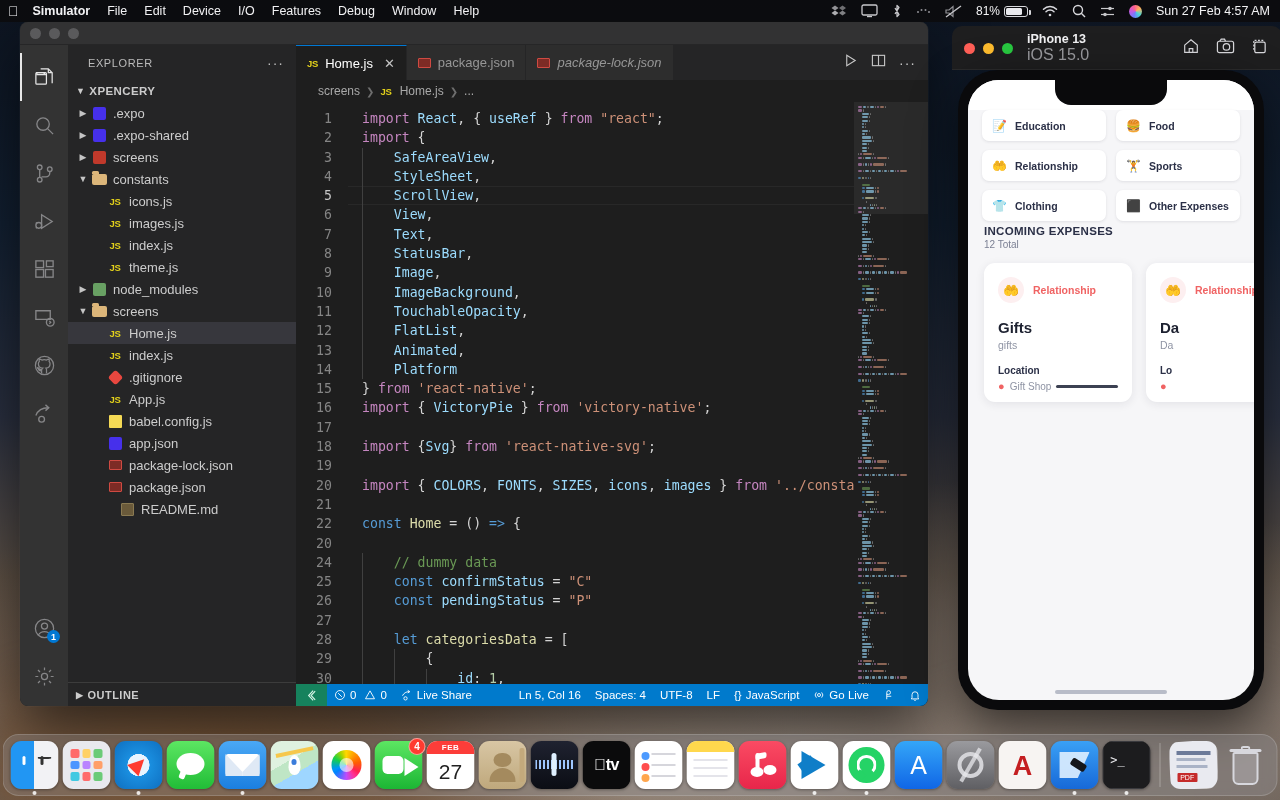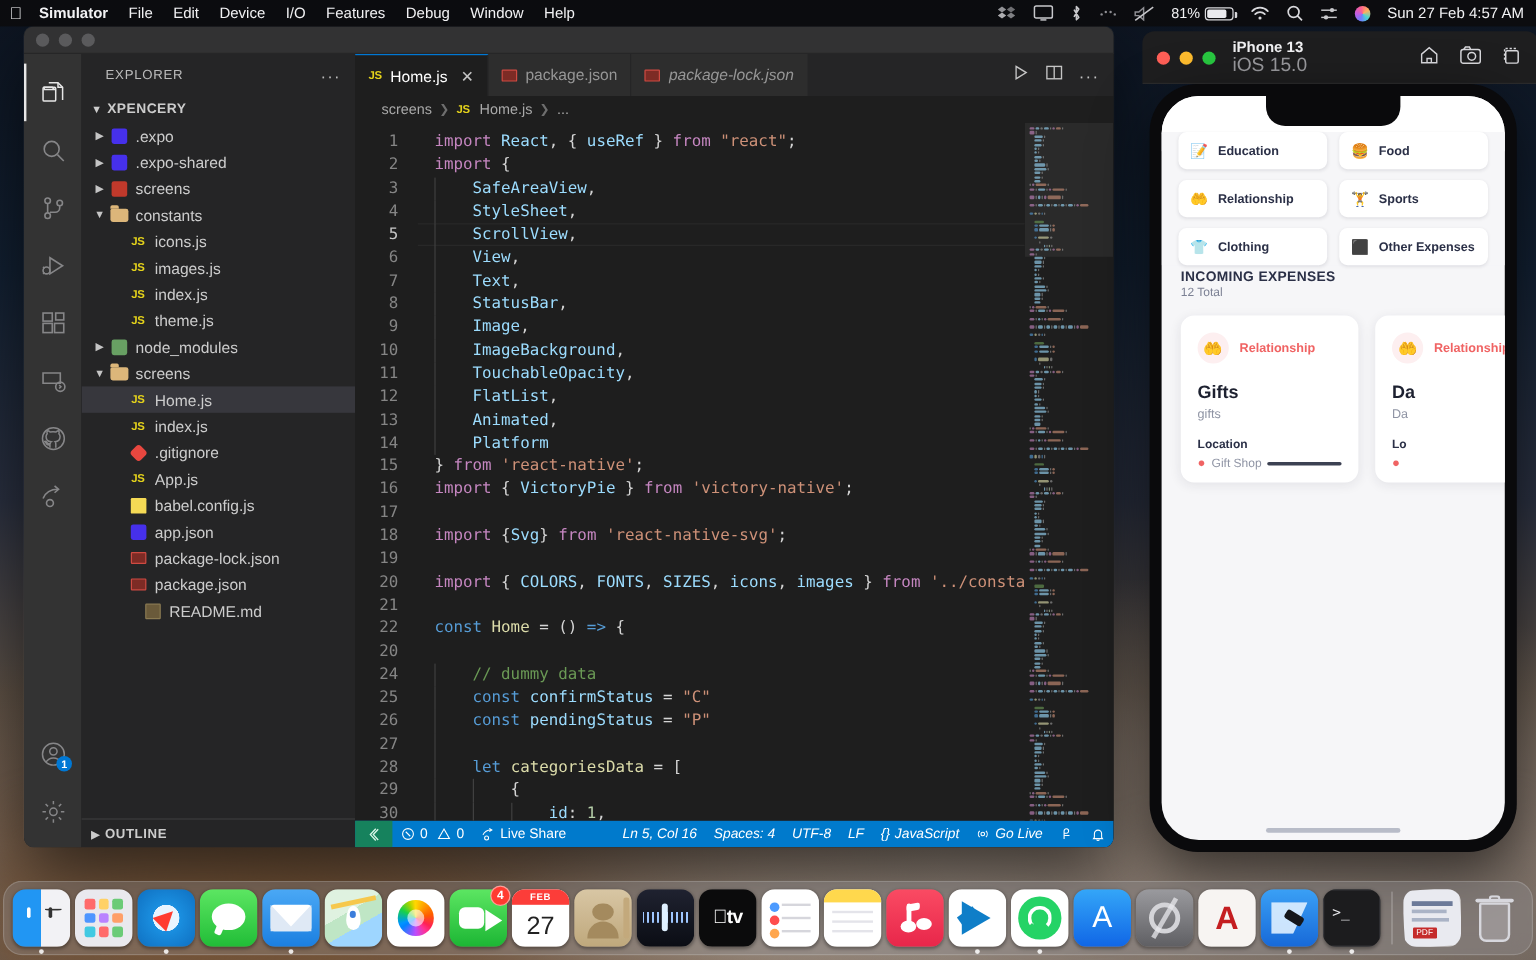--- a/index.html
+++ b/index.html
@@ -188,21 +188,21 @@
   .mm-line { height: 2.2px; margin-bottom: 1.2px; border-radius: 1px; opacity: .62; }
   .mm-slider { position: absolute; left: 0; right: 0; top: 0; height: 112px; background: rgba(255,255,255,.055); }
 
   
   .statusbar {
     height: 22px; flex: 0 0 22px; background: #007acc; display: flex; align-items: center;
     color: #ffffff; font-size: 11.5px;
   }
   .sb-remote { background: #16825d; height: 22px; display: flex; align-items: center; padding: 0 9px; }
   .sb-seg { display: flex; align-items: center; gap: 4px; padding: 0 7px; height: 22px; white-space: nowrap; }
-  .sb-right { margin-left: auto; display: flex; align-items: flex-start; font-style: italic; }
+  .sb-right { margin-left: auto; display: flex; align-items: flex-start; }
 
   
   .sim {
     position: absolute; left: 952px; top: 26px; width: 330px; height: 692px; z-index: 30;
   }
   .sim-chrome {
     position: absolute; left: 0; top: 0; width: 330px; height: 44px;
     background: #1e1e1f; border-radius: 10px 10px 0 0;
     display: flex; align-items: center; padding: 0 14px 0 12px;
     box-shadow: 0 -1px 0 rgba(255,255,255,.06) inset;

